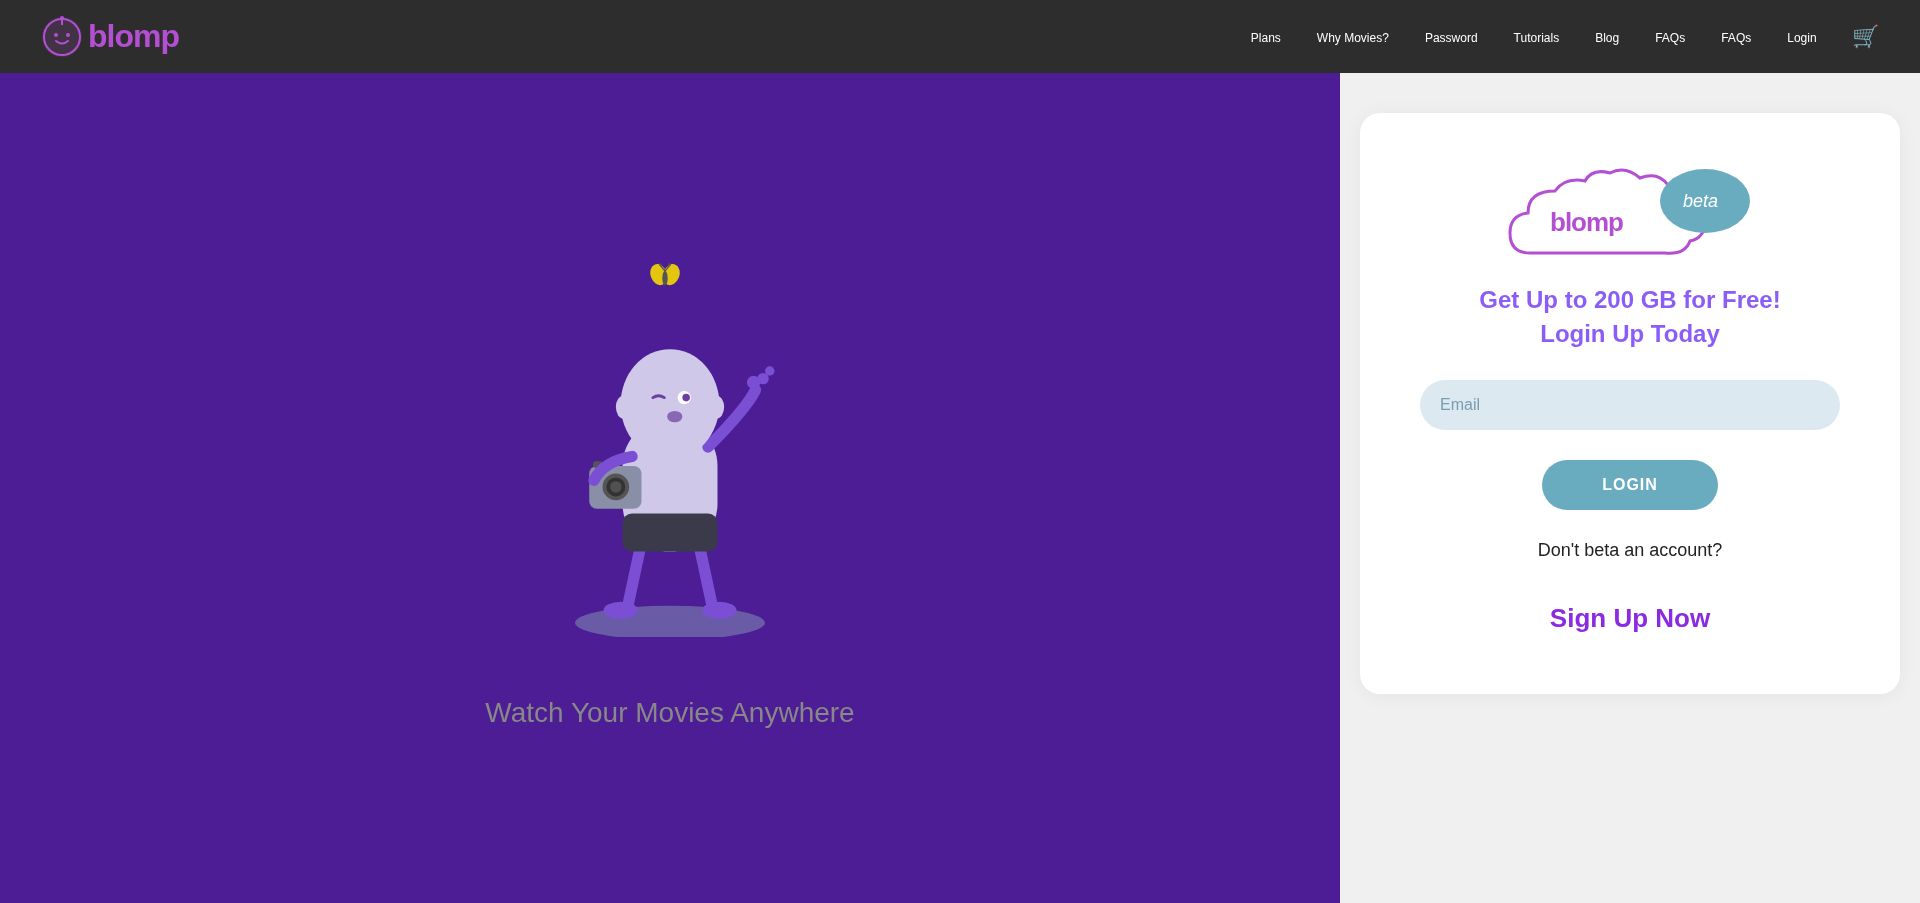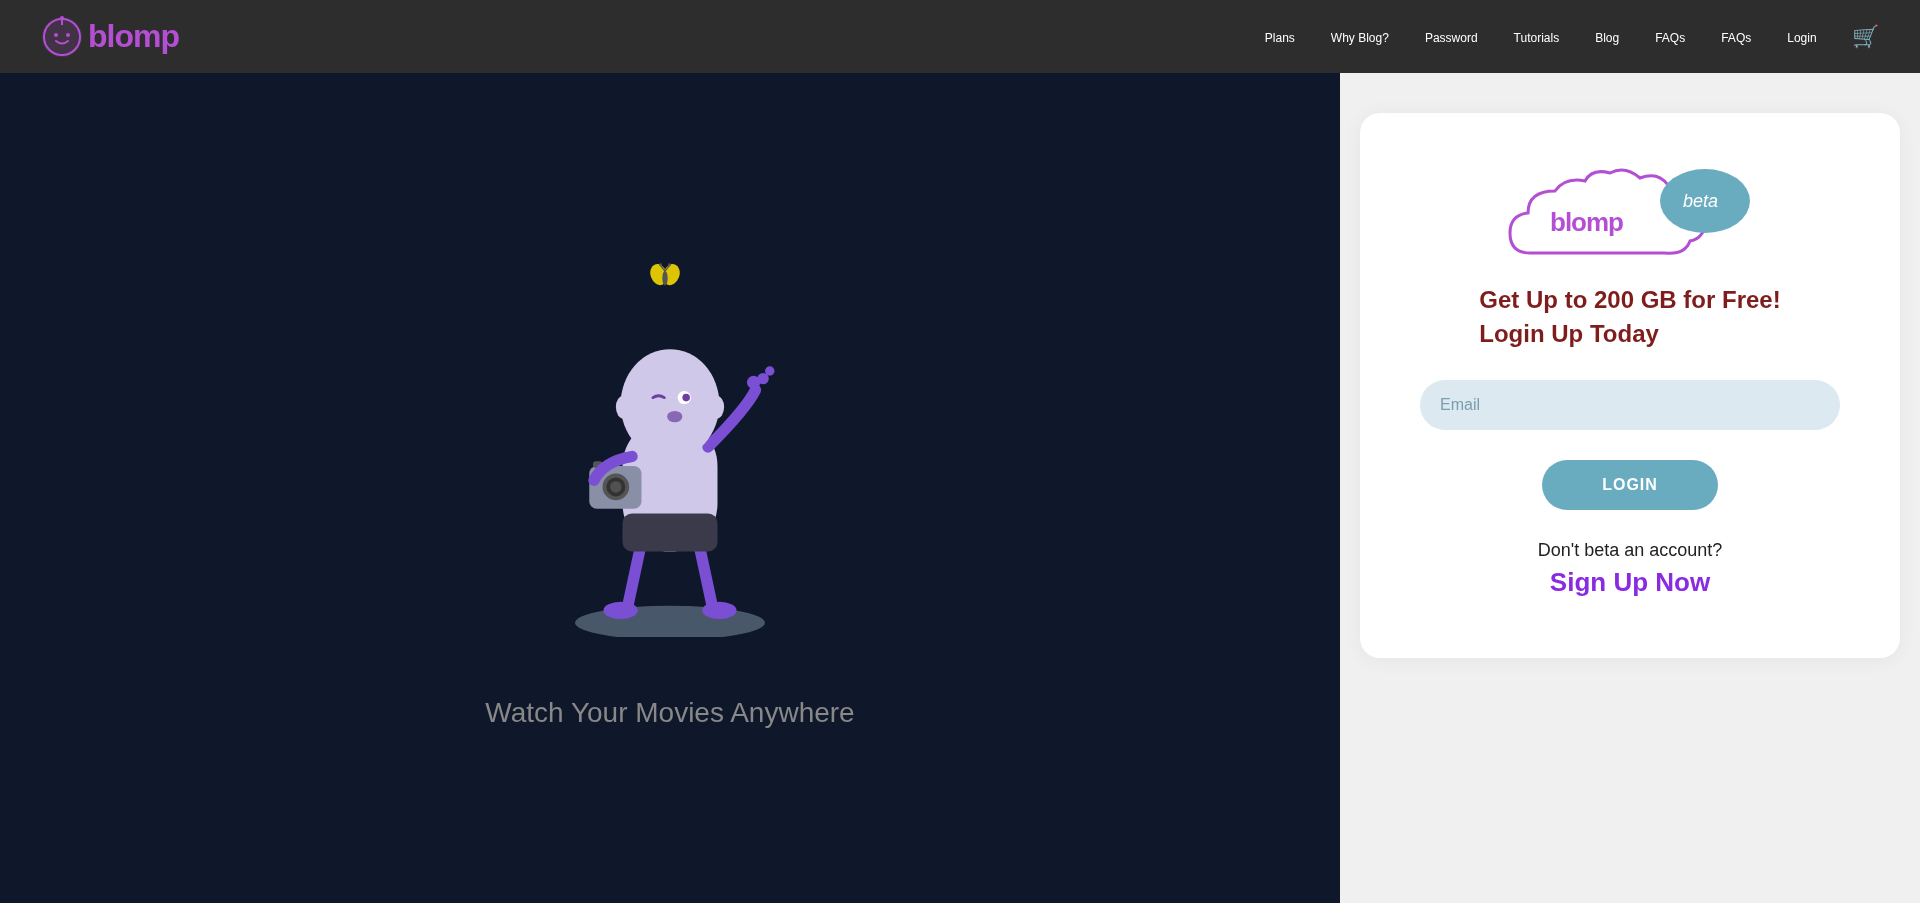--- a/index.html
+++ b/index.html
@@ -74,21 +74,21 @@
     }
 
     
     .left-panel {
       flex: 1;
       display: flex;
       flex-direction: column;
       align-items: center;
       justify-content: center;
       padding: 60px 40px;
-      background: #0f172a;
+      background: #4c1d95;
     }
 
     .mascot-container {
       position: relative;
       width: 340px;
       height: 420px;
     }
 
     
     .butterfly {
@@ -125,21 +125,22 @@
       padding: 50px 60px 60px 60px;
       display: flex;
       flex-direction: column;
       align-items: center;
       box-shadow: 0 2px 20px rgba(0,0,0,0.05);
     }
 
     .card-headline {
       font-size: 24px;
       font-weight: bold;
-      color: #7f1d1d;
+      color: #8b5cf6;
+      text-align: center;
       line-height: 1.4;
       margin-bottom: 30px;
     }
 
     .form-field {
       width: 100%;
       margin-bottom: 20px;
     }
 
     .form-input {
@@ -177,20 +178,21 @@
       text-align: center;
       margin-bottom: 6px;
     }
 
     .signup-link {
       font-size: 26px;
       font-weight: bold;
       color: #8a2be2;
       text-decoration: none;
       display: block;
+      margin-top: 36px;
     }
 
     
     .mascot-svg {
       width: 280px;
       height: 380px;
     }
 
     
     .cloud-svg {
@@ -214,21 +216,21 @@
       <path d="M16 26 Q22 31 28 26" stroke="#b44fd4" stroke-width="2" fill="none" stroke-linecap="round"></path>
 
       <line x1="22" y1="4" x2="22" y2="10" stroke="#b44fd4" stroke-width="2"></line>
       <circle cx="22" cy="3" r="2" fill="#b44fd4"></circle>
     </svg>
     <span class="logo-text">blomp</span>
   </a>
 
   <ul class="navbar-nav">
     <li><a href="#">Plans</a></li>
-    <li><a href="#">Why Blog?</a></li>
+    <li><a href="#">Why Movies?</a></li>
     <li><a href="#">Password</a></li>
     <li><a href="#">Tutorials</a></li>
     <li><a href="#">Blog</a></li>
     <li><a href="#">FAQs</a></li>
     <li><a href="#">FAQs</a></li>
     <li><a href="#">Login</a></li>
     <li>
       <span class="cart-icon">🛒</span>
     </li>
   </ul>

